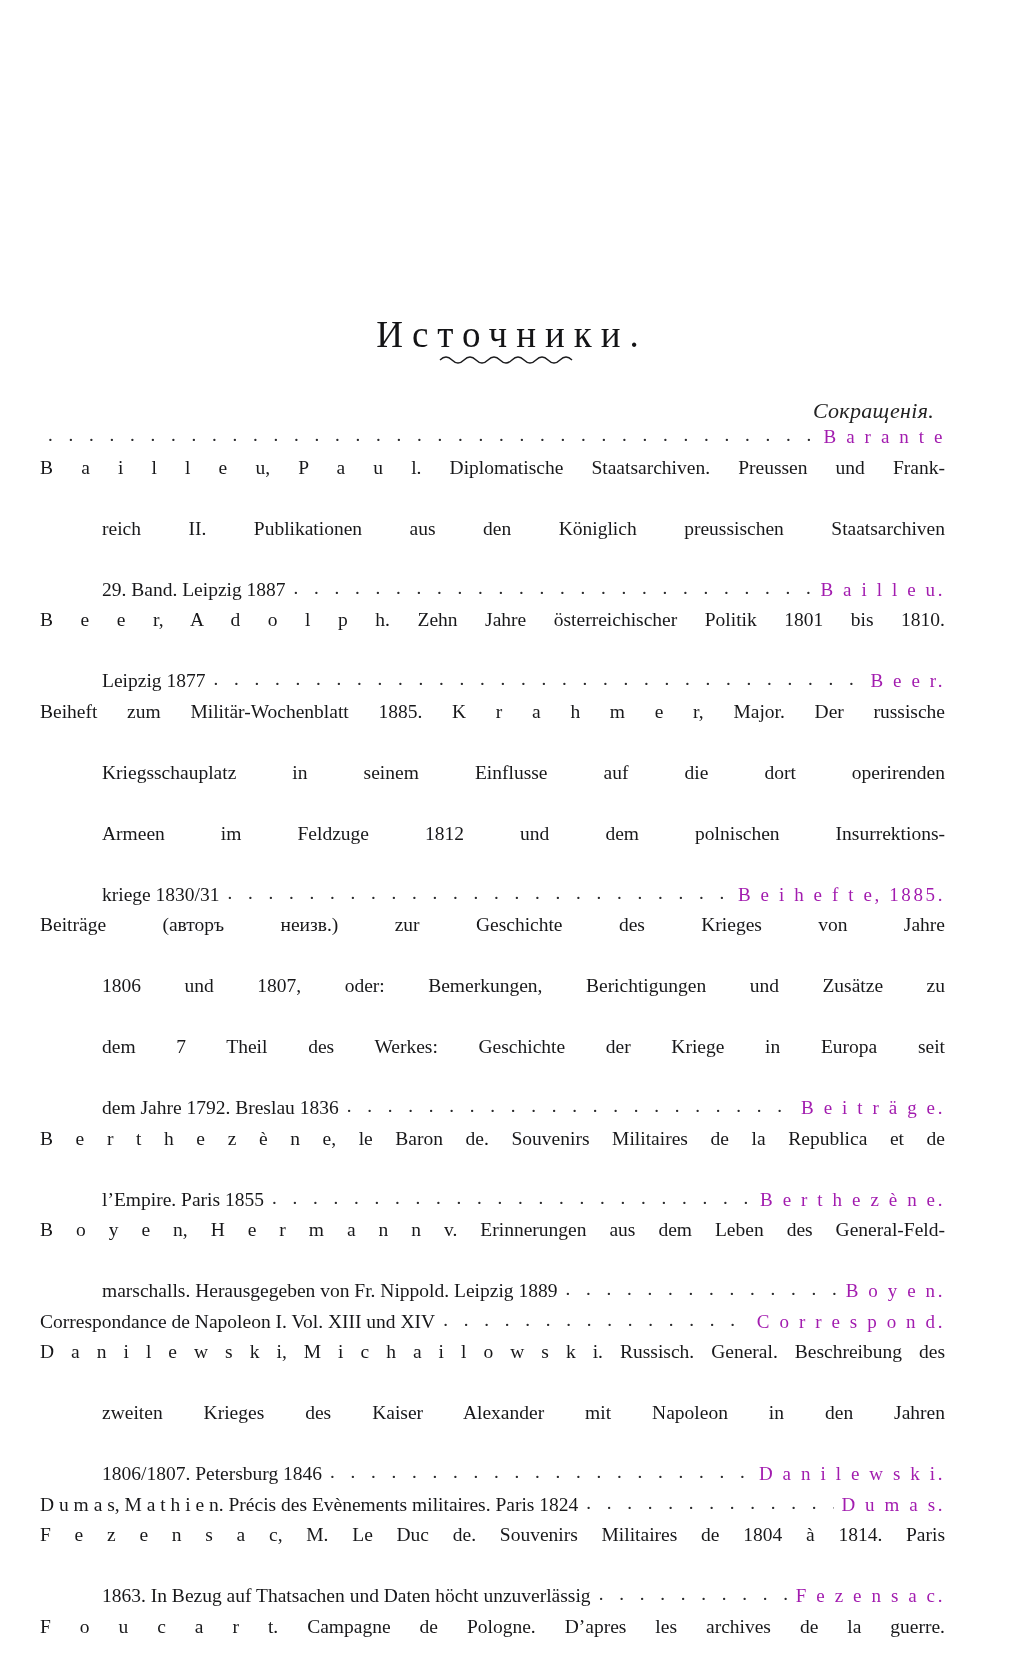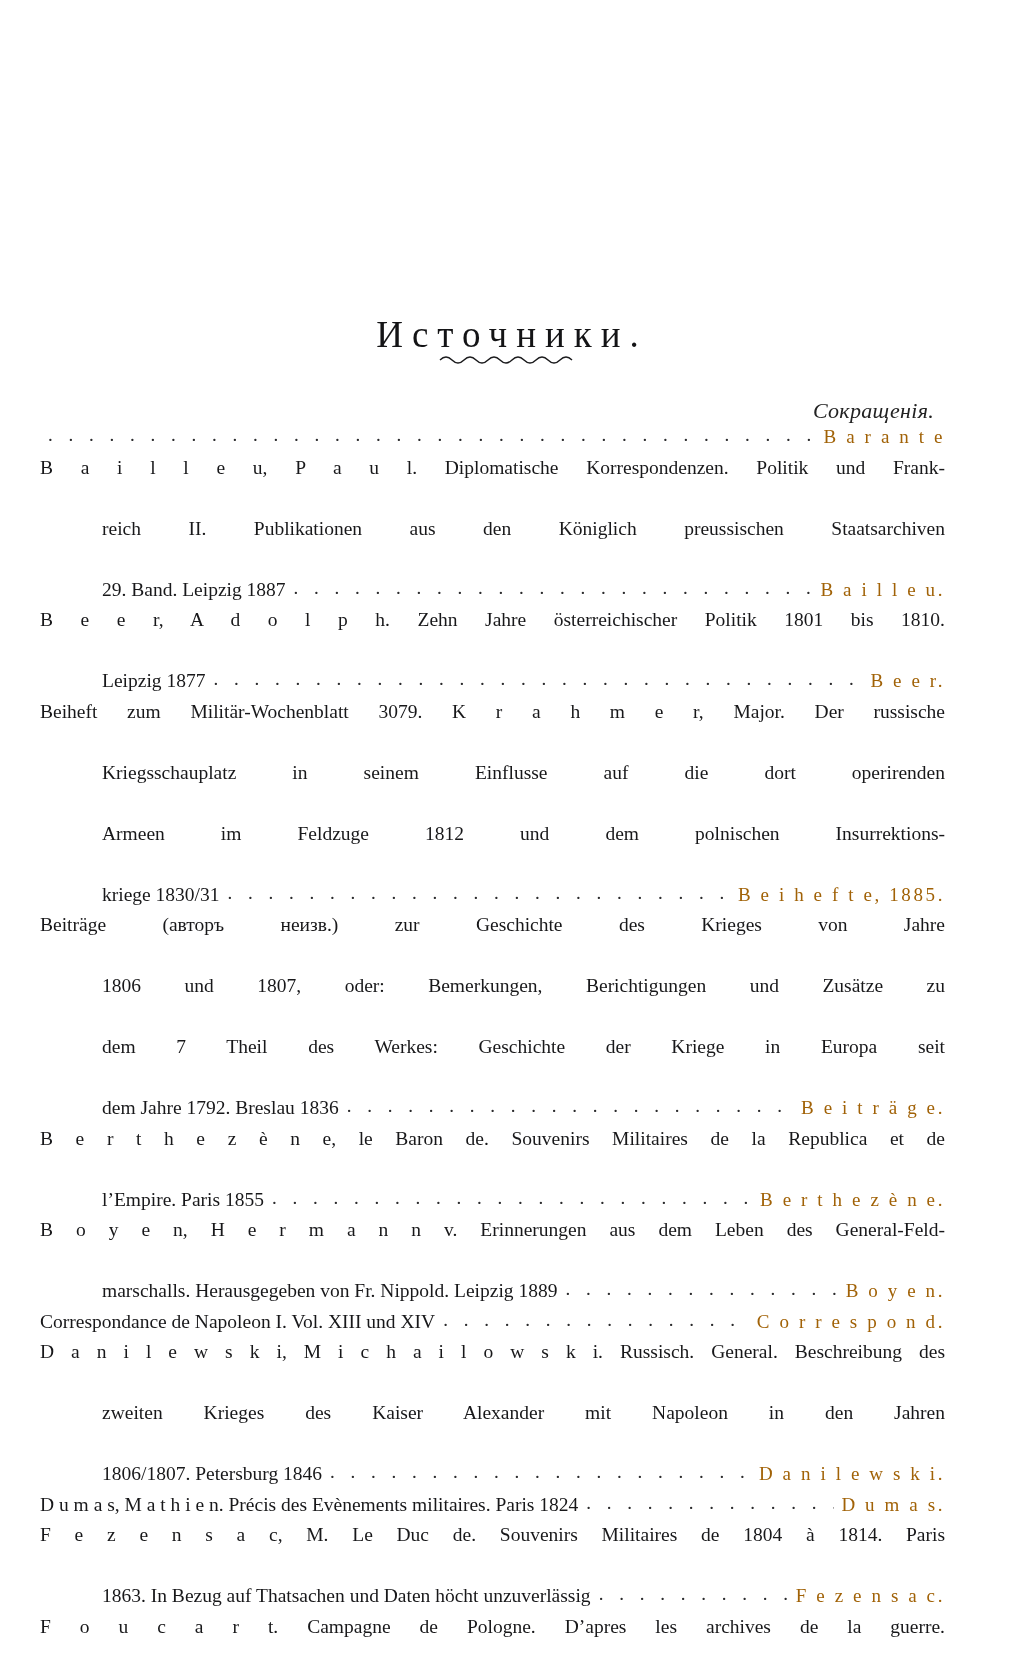--- a/index.html
+++ b/index.html
@@ -105,21 +105,21 @@
     letter-spacing: 5.5px;
     font-size: 19px;
     color: #2b2b2d;
     position: relative;
     top: -2px;
   }
   .abbr {
     flex: 0 0 auto;
     letter-spacing: 2.6px;
     font-size: 19px;
-    color: #a16207;
+    color: #a21caf;
     text-align: right;
   }
 </style>
 </head>
 <body>
 
 <div class="page">
 
   <h1 class="title">Источники.</h1>
 
@@ -133,21 +133,21 @@
 
   <div class="biblio">
       <div class="entry">
         <div class="line">
           <span class="leader">. . . . . . . . . . . . . . . . . . . . . . . . . . . . . . . . . . . . . . . . . . . . . . . . . . . . . . . . . . . . . . . . . . . . . . . . . . . . . . . </span>
           <span class="abbr">B a r a n t e</span>
         </div>
       </div>
       <div class="entry">
         <div class="line just spread">
-          <span class="txt">B a i l l e u, P a u l. Diplomatische Korrespondenzen. Politik und Frank-</span>
+          <span class="txt">B a i l l e u, P a u l. Diplomatische Staatsarchiven. Preussen und Frank-</span>
         </div>
         <div class="line indent just spread">
           <span class="txt">reich II. Publikationen aus den Königlich preussischen Staatsarchiven</span>
         </div>
         <div class="line indent">
           <span class="txt">29. Band. Leipzig 1887</span>
           <span class="leader">. . . . . . . . . . . . . . . . . . . . . . . . . . . . . . . . . . . . . . . . . . . . . . . . . . . . . . . . . . . . . . . . . . . . . . . . . . . . . . . </span>
           <span class="abbr">B a i l l e u.</span>
         </div>
       </div>
@@ -156,21 +156,21 @@
           <span class="txt">B e e r, A d o l p h. Zehn Jahre österreichischer Politik 1801 bis 1810.</span>
         </div>
         <div class="line indent">
           <span class="txt">Leipzig 1877</span>
           <span class="leader">. . . . . . . . . . . . . . . . . . . . . . . . . . . . . . . . . . . . . . . . . . . . . . . . . . . . . . . . . . . . . . . . . . . . . . . . . . . . . . . </span>
           <span class="abbr">B e e r.</span>
         </div>
       </div>
       <div class="entry">
         <div class="line just spread">
-          <span class="txt">Beiheft zum Militär-Wochenblatt 3079. K r a h m e r, Major. Der russische</span>
+          <span class="txt">Beiheft zum Militär-Wochenblatt 1885. K r a h m e r, Major. Der russische</span>
         </div>
         <div class="line indent just spread">
           <span class="txt">Kriegsschauplatz in seinem Einflusse auf die dort operirenden</span>
         </div>
         <div class="line indent just spread">
           <span class="txt">Armeen im Feldzuge 1812 und dem polnischen Insurrektions-</span>
         </div>
         <div class="line indent">
           <span class="txt">kriege 1830/31</span>
           <span class="leader">. . . . . . . . . . . . . . . . . . . . . . . . . . . . . . . . . . . . . . . . . . . . . . . . . . . . . . . . . . . . . . . . . . . . . . . . . . . . . . . </span>

